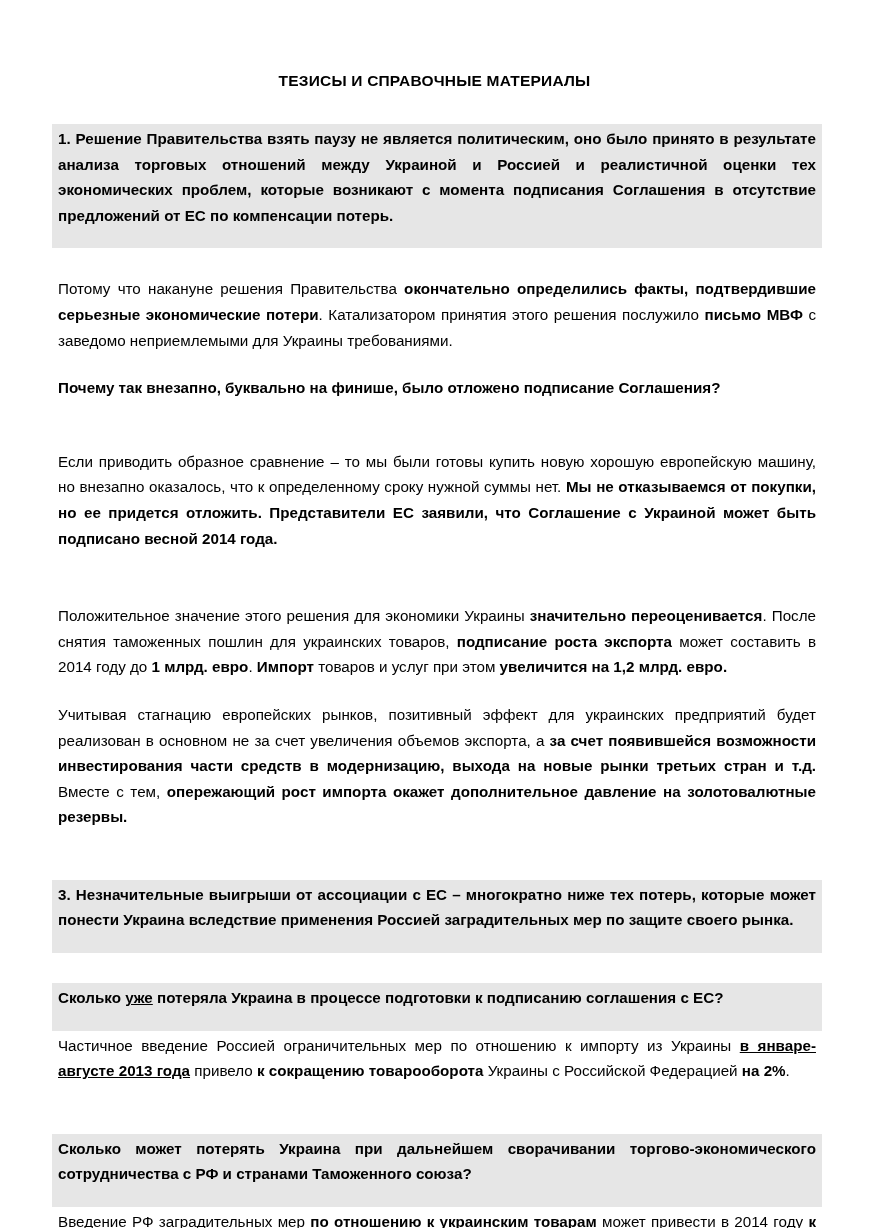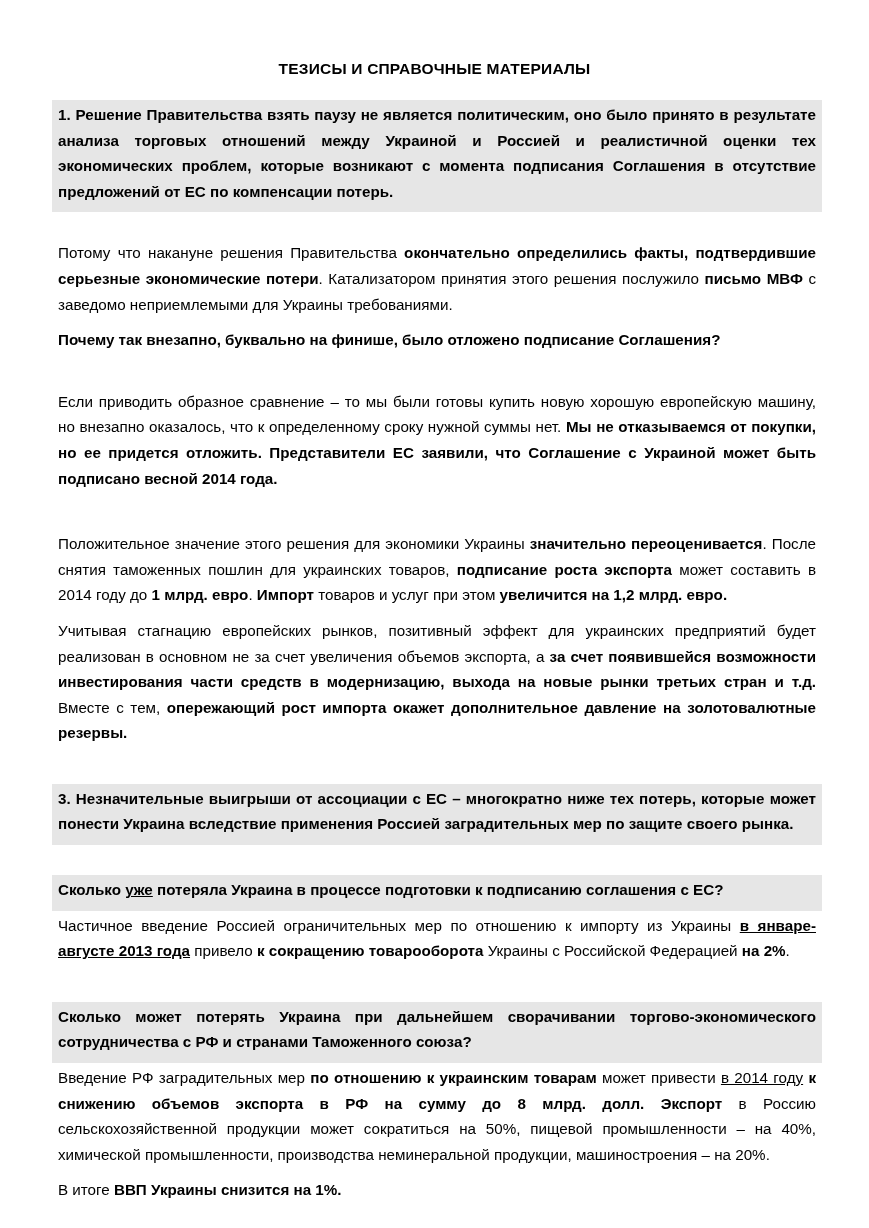--- a/index.html
+++ b/index.html
@@ -24,37 +24,37 @@
     box-sizing: border-box;
     padding: 0;
     background: #ffffff;
   }
 
   .doc-title {
     text-align: center;
     font-weight: bold;
     font-size: 15.5px;
     letter-spacing: 0.2px;
-    margin: 0;
+    margin: 12px;
     padding: 58px 52px 0 52px;
     line-height: 22px;
   }
 
   .body-wrap {
     padding: 0 47px 0 52px;
   }
 
   
   .para {
     font-size: 15.2px;
     line-height: 25.6px;
     text-align: justify;
     text-justify: inter-word;
     margin: 0;
-    padding: 2px 6px 8px 6px;
+    padding: 2px 6px 20px 6px;
     box-sizing: border-box;
     hyphens: none;
   }
 
   .para.shaded {
     background: #e6e6e6;
   }
 
   .para.bold {
     font-weight: bold;

